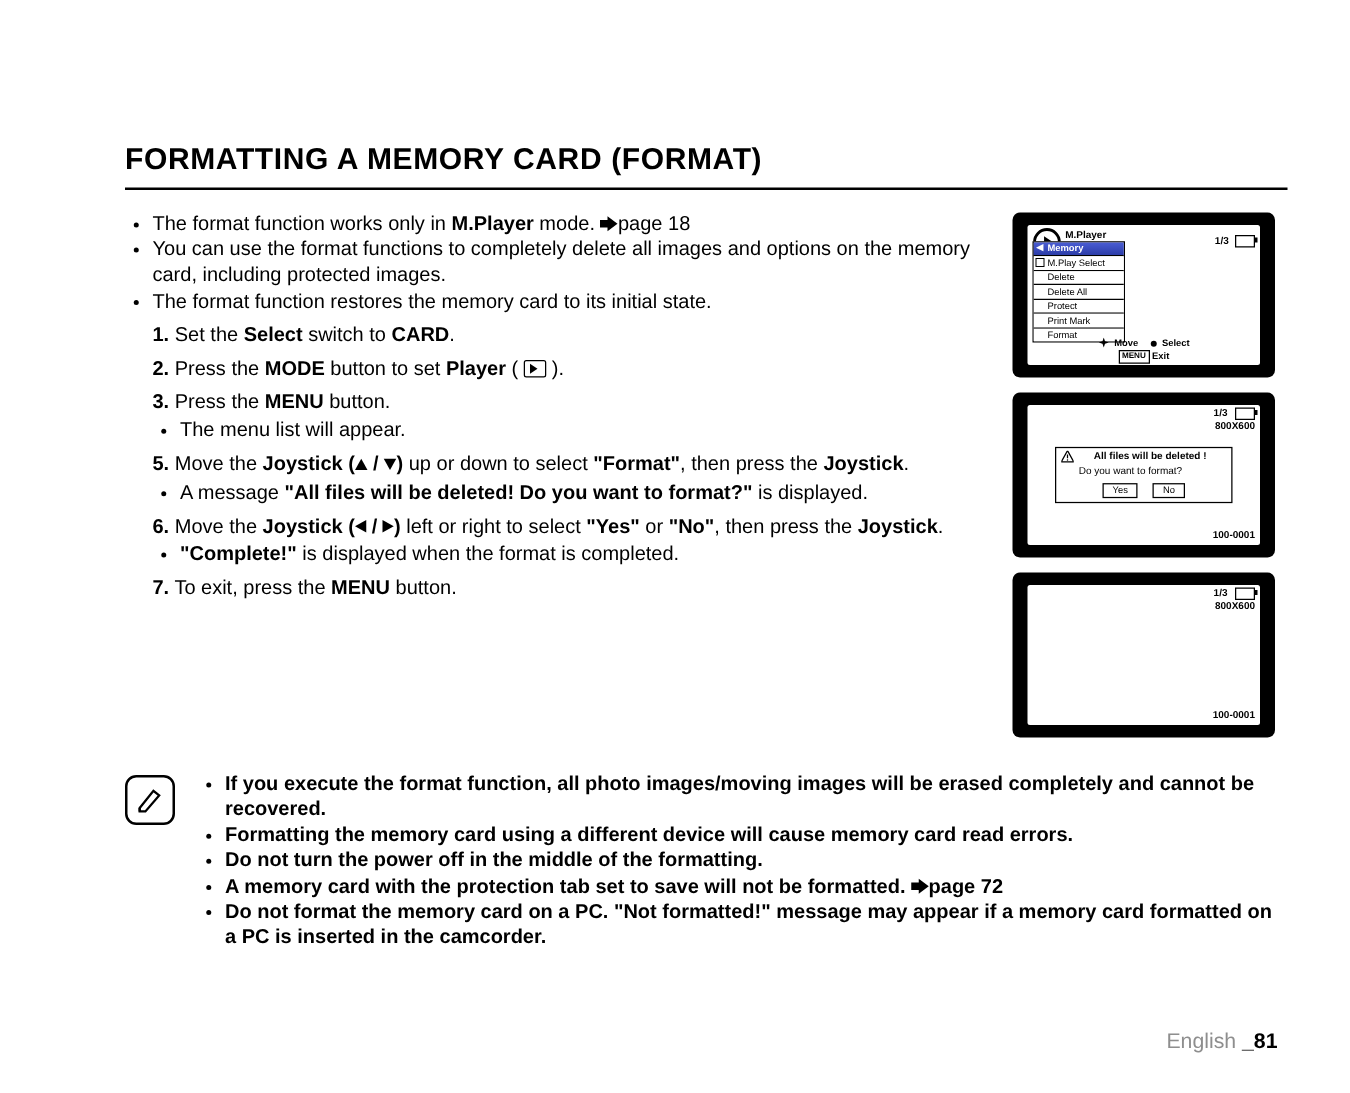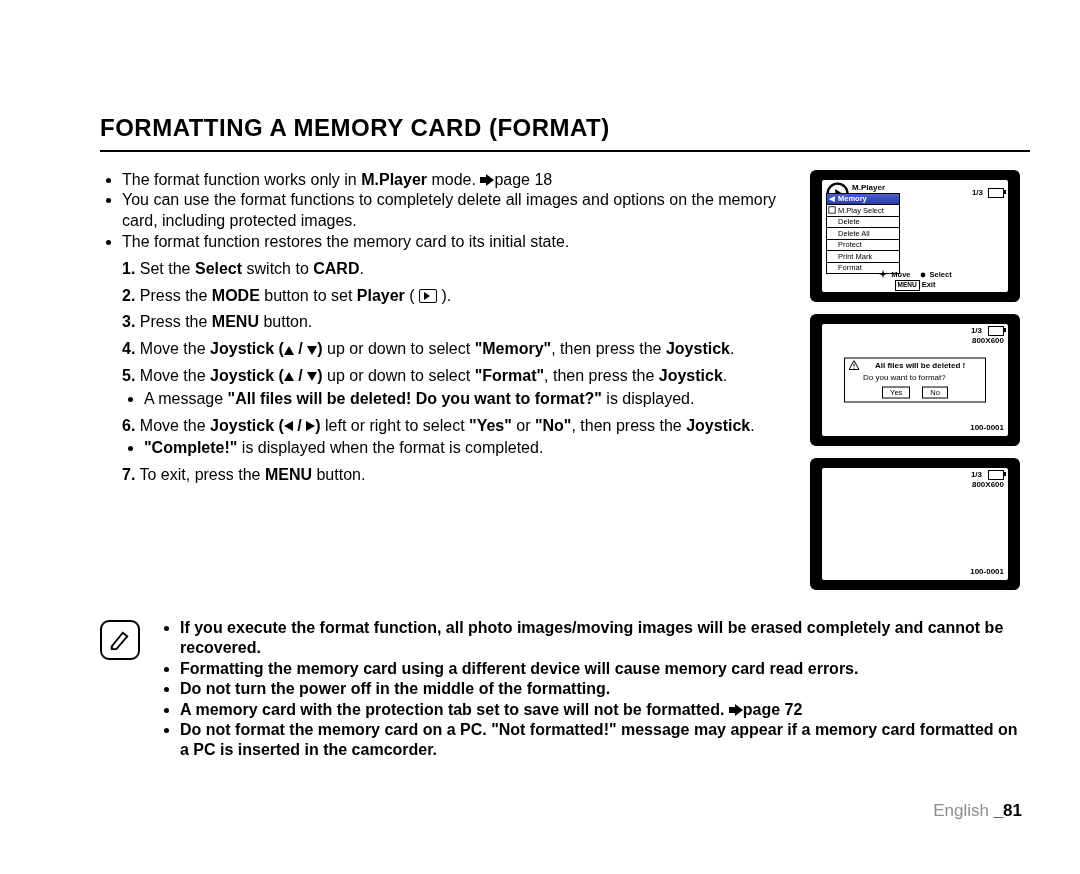--- a/index.html
+++ b/index.html
@@ -71,21 +71,21 @@
     margin-right: 18px; margin-top: 2px;
     flex: 0 0 36px;
   }
   .noteicon svg { width: 22px; height: 22px; }
   .notebox ul { list-style: disc; margin: 0; padding-left: 22px; }
   .notebox li { margin-bottom: 0px; }
 
   .footer {
     position: absolute;
     right: 58px;
-    bottom: 52px;
+    bottom: 30px;
     color: #8e8e8e;
     font-family: Arial, Helvetica, sans-serif;
     font-size: 17px;
   }
   .footer .num { color: #000; font-weight: bold; }
 
   
   .lcd {
     width: 210px;
     height: 132px;
@@ -228,23 +228,23 @@
 
       <ol class="steps" style="list-style: none;">
         <li><b><span>1.</span></b>
           <span>Set the </span><b>Select</b><span> switch to </span><b>CARD</b><span>.</span>
         </li>
         <li><b><span>2.</span></b>
           <span>Press the </span><b>MODE</b><span> button to set </span><b>Player</b><span> ( </span><span class="play-rect"></span><span> ).</span>
         </li>
         <li><b><span>3.</span></b>
           <span>Press the </span><b>MENU</b><span> button.</span>
-        </li>
-        <li><b><span>4.</span></b>
-          <span>Move the </span><b><span>Joystick (</span><span class="tri-up"></span><span> / </span><span class="tri-down"></span><span>)</span></b><span> up or down to select </span><b>"Memory"</b><span>, then press the </span><b>Joystick</b><span>.</span>
+          <ul class="sub">
+              <li>The menu list will appear.</li>
+            </ul>
         </li>
         <li><b><span>5.</span></b>
           <span>Move the </span><b><span>Joystick (</span><span class="tri-up"></span><span> / </span><span class="tri-down"></span><span>)</span></b><span> up or down to select </span><b>"Format"</b><span>, then press the </span><b>Joystick</b><span>.</span>
           <ul class="sub">
               <li><span>A message </span><b>"All files will be deleted! Do you want to format?"</b><span> is displayed.</span></li>
             </ul>
         </li>
         <li><b><span>6.</span></b>
           <span>Move the </span><b><span>Joystick (</span><span class="tri-left"></span><span> / </span><span class="tri-right"></span><span>)</span></b><span> left or right to select </span><b>"Yes"</b><span> or </span><b>"No"</b><span>, then press the </span><b>Joystick</b><span>.</span>
           <ul class="sub">

